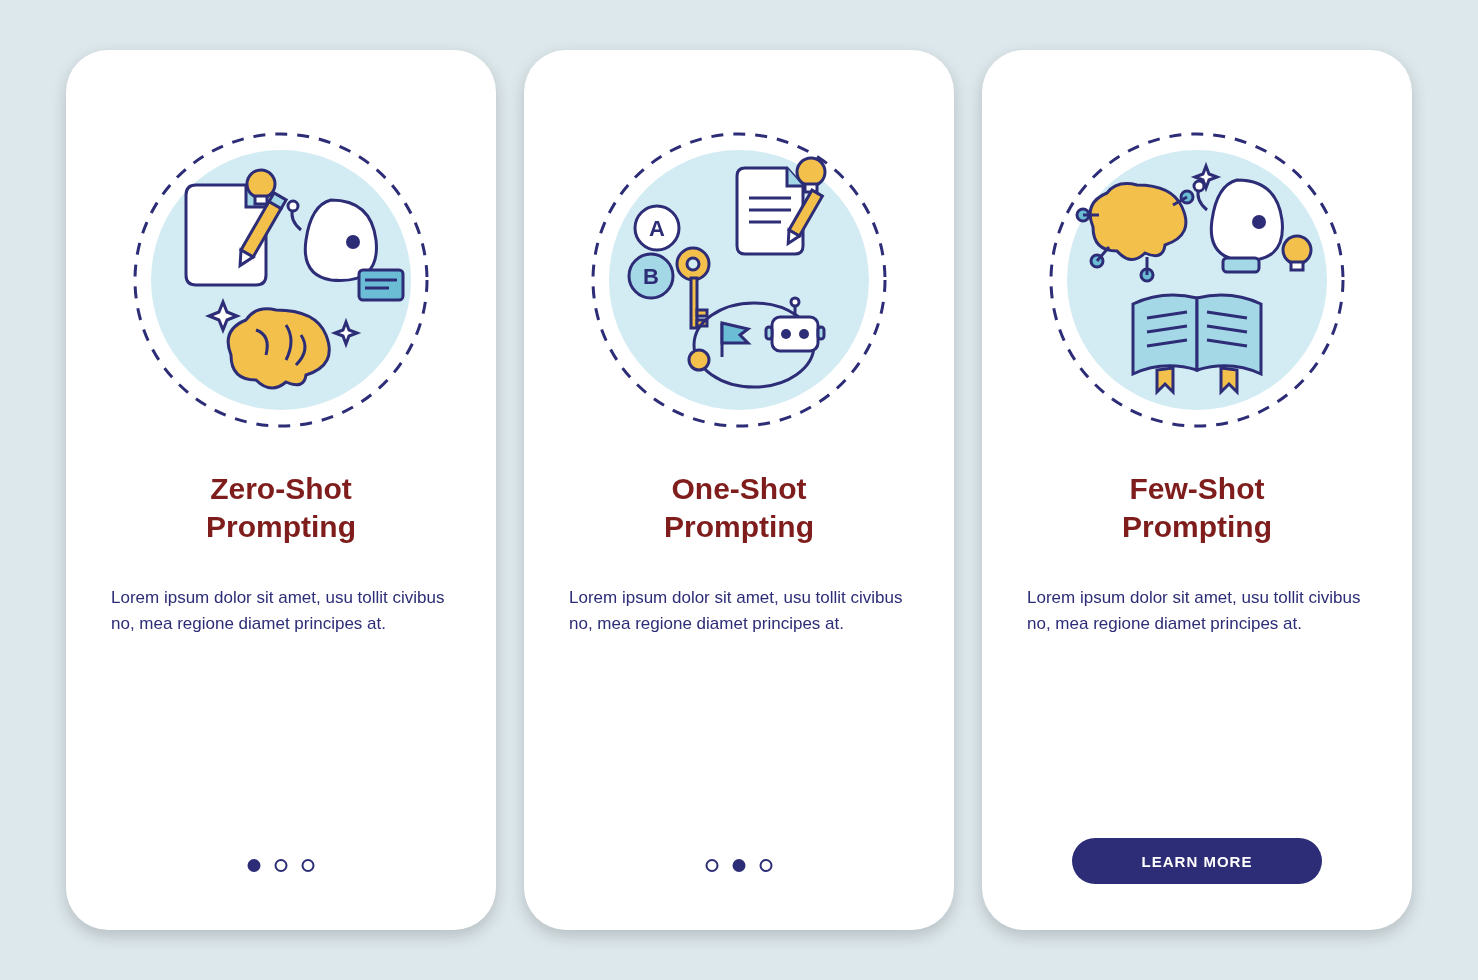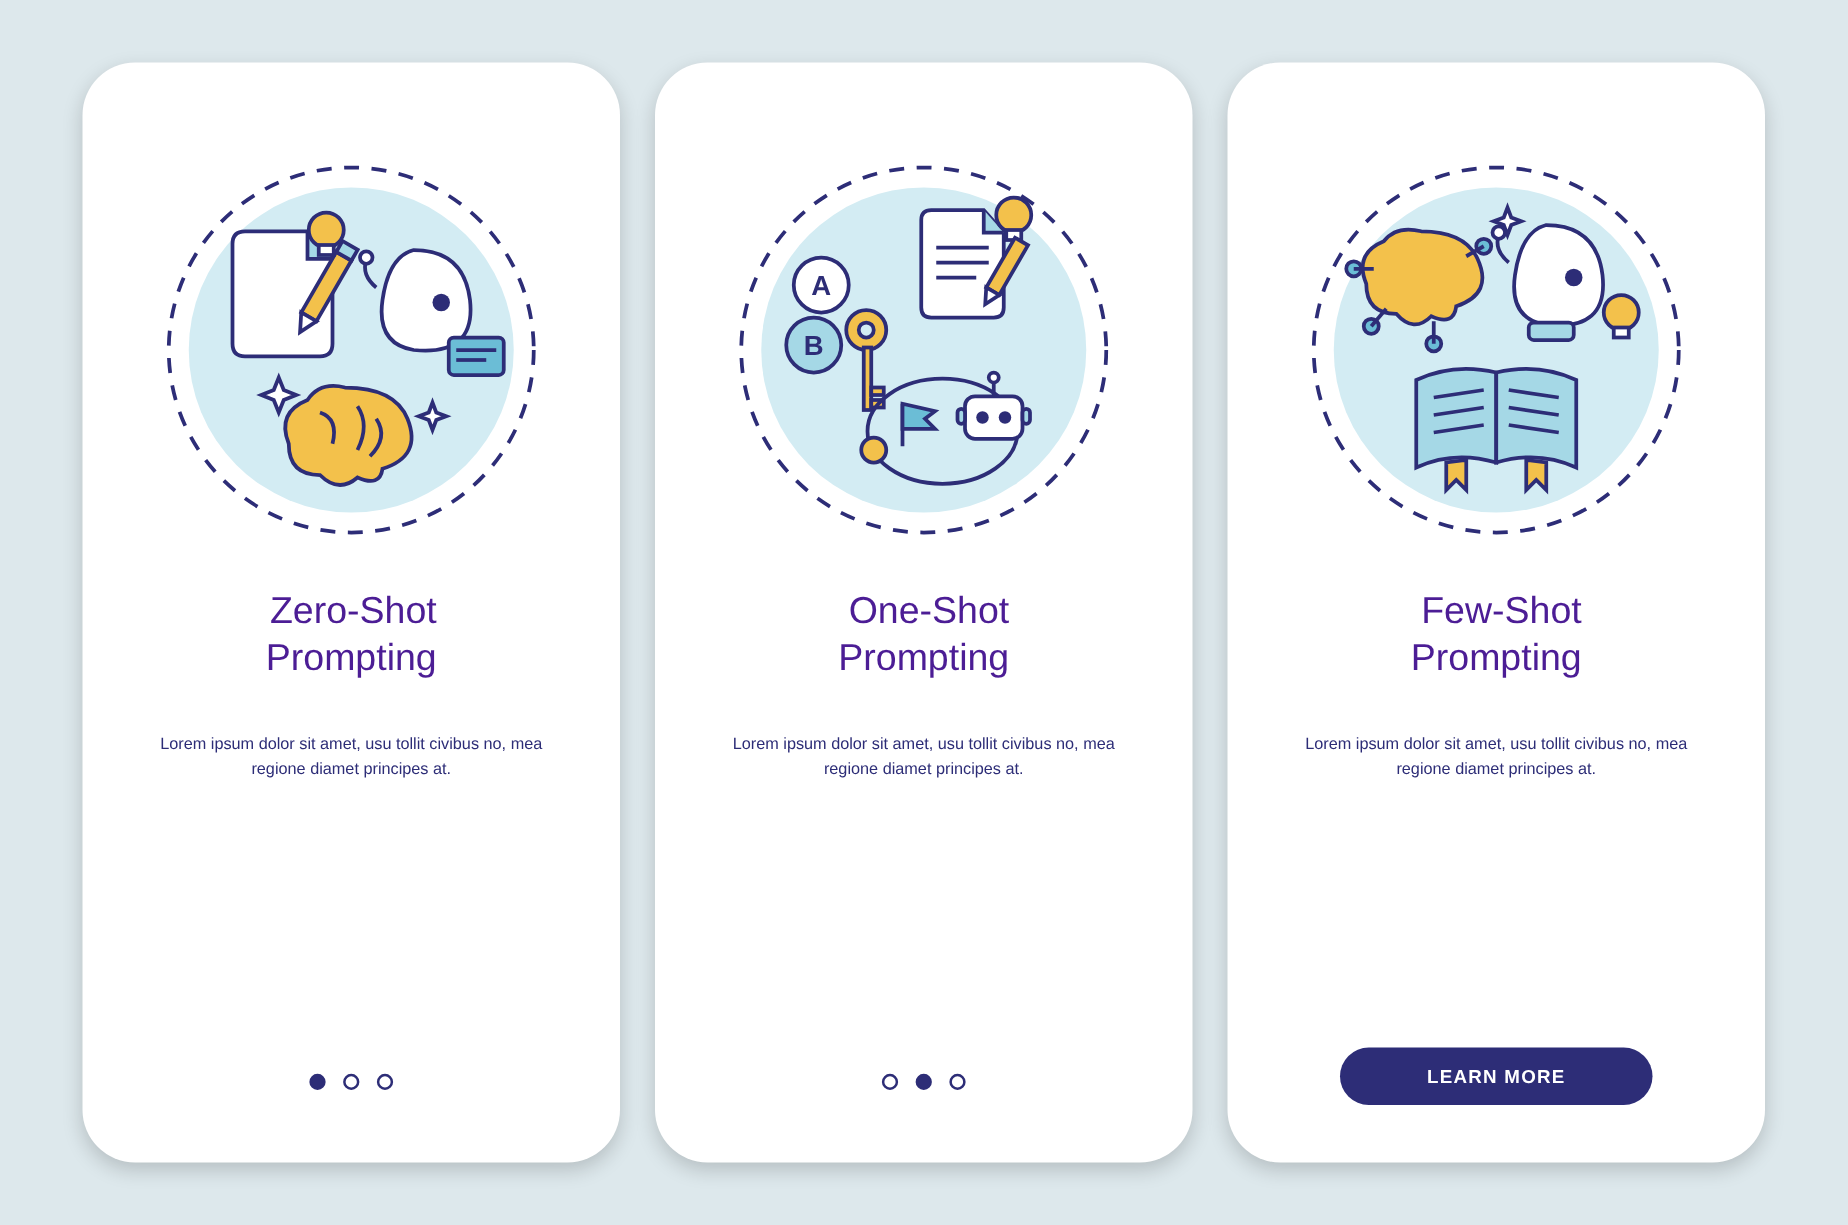--- a/index.html
+++ b/index.html
@@ -28,30 +28,29 @@
     padding: 40px 40px 50px 40px;
     position: relative;
   }
   .illus-wrap {
     width: 300px;
     height: 300px;
     margin-top: 40px;
     margin-bottom: 40px;
   }
   .title {
-    text-align: right;
+    text-align: center;
     font-size: 30px;
-    font-weight: 400;
-    color: #4c1d95;
+    font-weight: 700;
+    color: #7f1d1d;
     line-height: 1.25;
     margin-bottom: 40px;
   }
   .desc {
-    text-align: center;
-    font-size: 13px;
+    font-size: 17px;
     color: #2d2d77;
     line-height: 1.5;
     max-width: 340px;
   }
   .dots {
     position: absolute;
     bottom: 58px;
     left: 50%;
     transform: translateX(-50%);
     display: flex;

